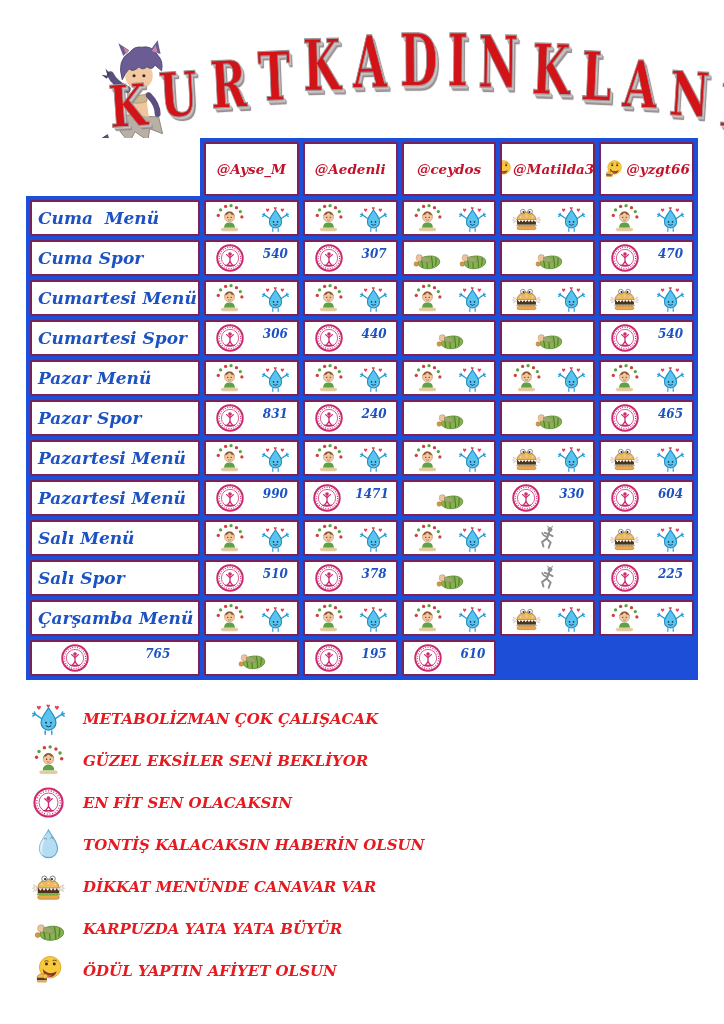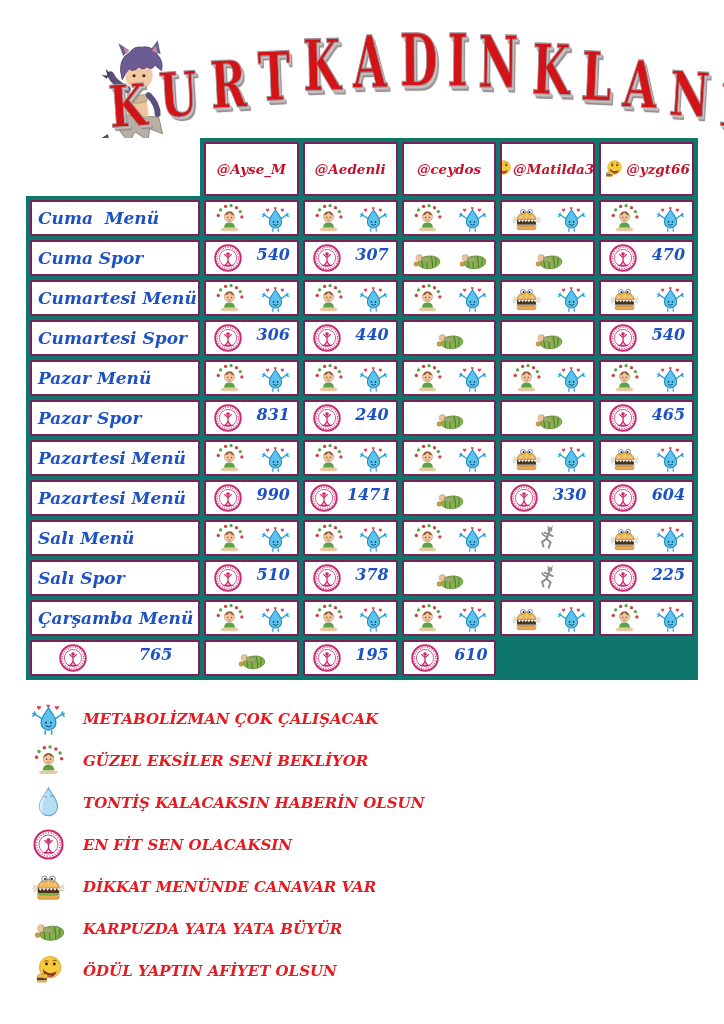--- a/index.html
+++ b/index.html
@@ -14,31 +14,31 @@
          text-shadow:2px 2px 0 #c9c2c2,3px 3px 0 #a79fa1,4px 4px 1px #8f8789;
          transform-origin:50% 100%;}
   .title .sp{display:inline-block;width:11px;}
 
   
   .wolf-art{position:absolute;left:78px;top:38px;width:118px;height:158px;}
 
   
   .grid{position:absolute;left:26px;top:138px;width:672px;
         display:grid;grid-template-columns:170px repeat(5,1fr);
-        gap:4px;background:#0f766e;padding:4px;box-sizing:border-box;}
+        gap:4px;background:#1d4ed8;padding:4px;box-sizing:border-box;}
   .cell{background:#fff;border:2px solid #7b2158;border-radius:2px;
         display:flex;align-items:center;justify-content:space-around;
         min-height:36px;box-sizing:border-box;overflow:hidden;}
   .ghost{background:#fff;border:none;margin:-4px 0 0 -4px;border-radius:0;}
   .cell.head{min-height:54px;flex-direction:row;gap:2px;justify-content:center;}
   .cell.head.btop{gap:0;}
   .handle{color:#c3112b;font-weight:700;font-style:italic;font-size:13.5px;white-space:nowrap;}
   .cell.label{justify-content:flex-start;padding-left:6px;}
   .cell.label span{color:#1d52c3;font-weight:700;font-style:italic;font-size:17px;white-space:pre;}
-  .val{color:#1d52c3;font-weight:700;font-style:italic;font-size:16px;transform:translateY(-4px);}
+  .val{color:#1d52c3;font-weight:700;font-style:italic;font-size:12px;transform:translateY(-4px);}
 
   
   .icon{display:inline-flex;width:26px;height:26px;flex:0 0 auto;}
   .icon svg{width:100%;height:100%;display:block;}
   .icon[data-name="stamp-icon"]{width:30px;height:30px;}
   .icon[data-name="girl-veggies-icon"]{width:31px;height:31px;}
   .icon[data-name="drop-char-icon"]{width:27px;height:27px;}
   .icon[data-name="burger-monster-icon"]{width:31px;height:29px;}
   .icon[data-name="watermelon-sleeper-icon"]{width:36px;height:30px;}
   .icon[data-name="wolf-runner-icon"]{width:26px;height:28px;}
@@ -865,34 +865,34 @@
       </div>
       <div class="legend-item" data-name="legend-item">
         <span class="icon" data-name="girl-veggies-icon">
           <svg>
             <use href="#sym-girl-veggies"></use>
           </svg>
         </span>
         <span class="ltext" data-name="legend-label">GÜZEL EKSİLER SENİ BEKLİYOR</span>
       </div>
       <div class="legend-item" data-name="legend-item">
+        <span class="icon" data-name="stamp-icon">
+          <svg>
+            <use href="#sym-stamp"></use>
+          </svg>
+        </span>
+        <span class="ltext" data-name="legend-label">EN FİT SEN OLACAKSIN</span>
+      </div>
+      <div class="legend-item" data-name="legend-item">
         <span class="icon" data-name="drop-plain-icon">
           <svg>
             <use href="#sym-drop-plain"></use>
           </svg>
         </span>
         <span class="ltext" data-name="legend-label">TONTİŞ KALACAKSIN HABERİN OLSUN</span>
-      </div>
-      <div class="legend-item" data-name="legend-item">
-        <span class="icon" data-name="stamp-icon">
-          <svg>
-            <use href="#sym-stamp"></use>
-          </svg>
-        </span>
-        <span class="ltext" data-name="legend-label">EN FİT SEN OLACAKSIN</span>
       </div>
       <div class="legend-item" data-name="legend-item">
         <span class="icon" data-name="burger-monster-icon">
           <svg>
             <use href="#sym-burger-monster"></use>
           </svg>
         </span>
         <span class="ltext" data-name="legend-label">DİKKAT MENÜNDE CANAVAR VAR</span>
       </div>
       <div class="legend-item" data-name="legend-item">

